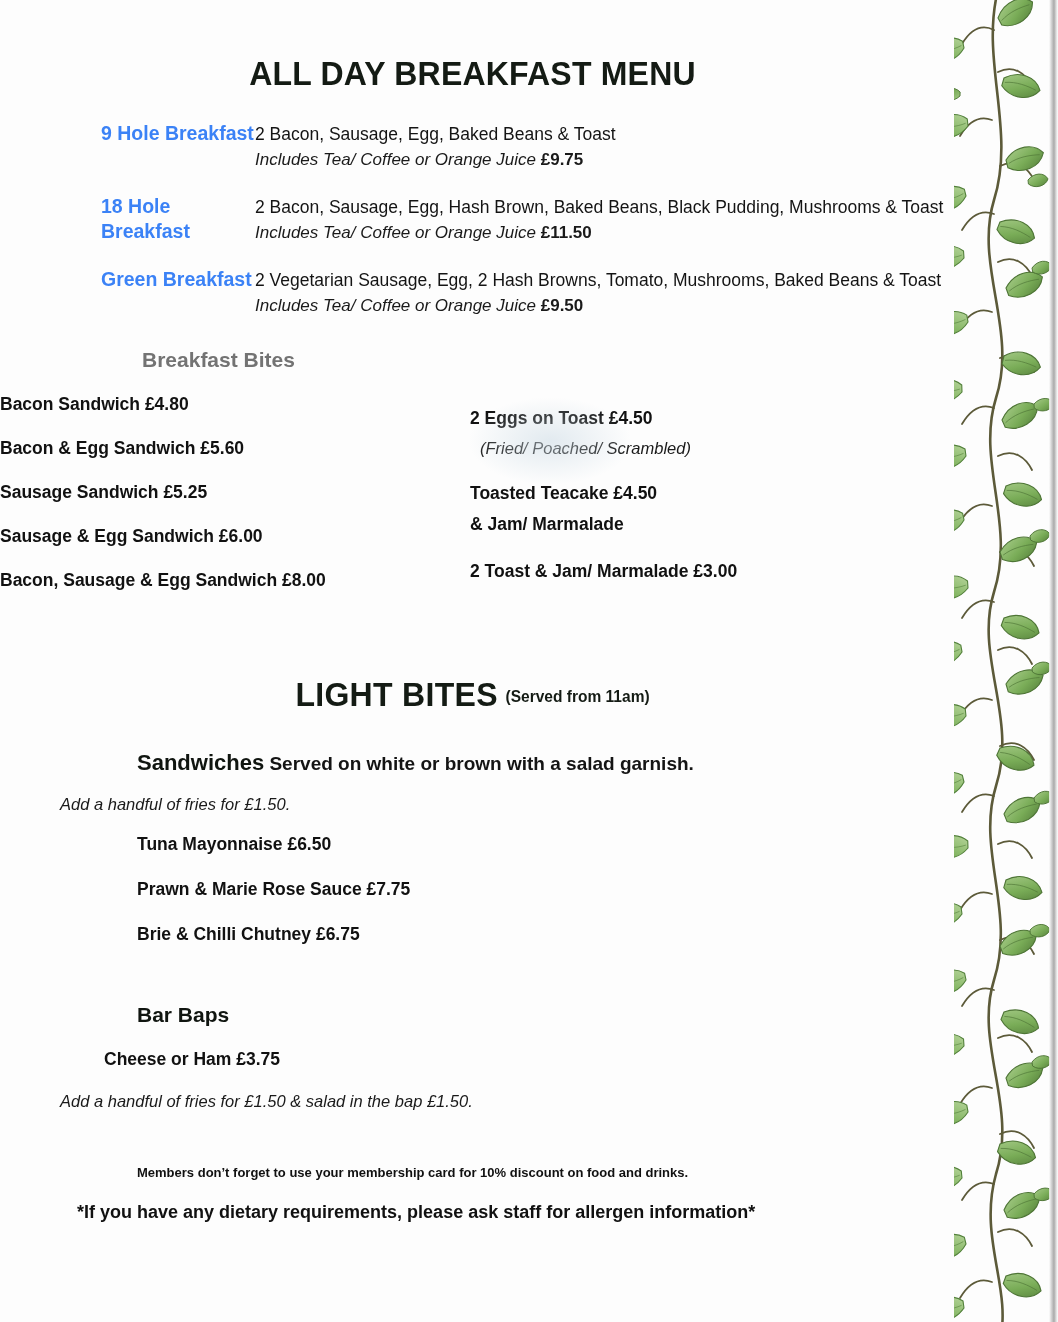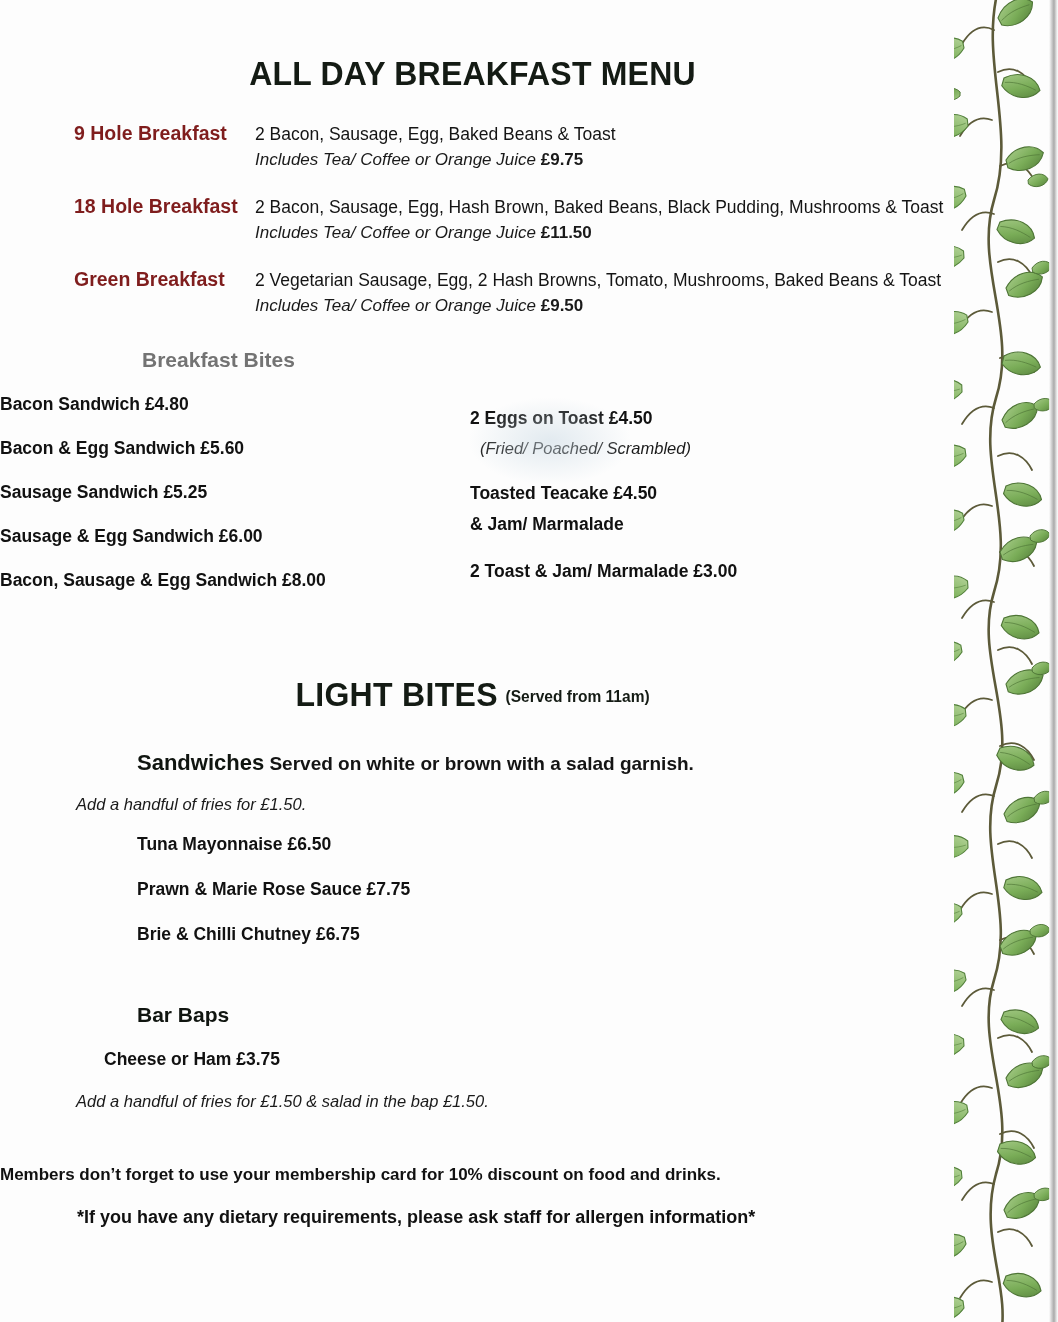--- a/index.html
+++ b/index.html
@@ -41,23 +41,23 @@
     color:#141b14;
     margin:0;
     padding-top:55px;
     transform:scaleX(.97);
   }
 
   .combos{margin-top:28px;}
   .combo-row{display:flex;align-items:flex-start;margin-bottom:21px;}
   .combo-name{
     width:255px;flex:0 0 255px;
-    padding-left:74px;
+    padding-left:101px;
     box-sizing:border-box;
-    font-size:19.5px;font-weight:700;color:#7f1d1d;
+    font-size:19.5px;font-weight:700;color:#3b82f6;
     line-height:1.28;
   }
   .combo-desc{flex:1;font-size:17.5px;line-height:1.5;color:#141414;}
   .combo-desc .inc{
     display:block;
     font-style:italic;
     font-size:17px;
     color:#1a1a1a;
   }
   .combo-desc .inc .price{font-style:normal;font-weight:700;}
@@ -98,21 +98,21 @@
 
   .sandwich-head{
     padding-left:137px;
     margin-top:36px;
     line-height:1.2;
   }
   .sandwich-head .lead{font-size:22px;font-weight:700;color:#101510;}
   .sandwich-head .rest{font-size:19px;font-weight:700;color:#141414;}
 
   .italic-note{
-    padding-left:76px;
+    padding-left:60px;
     font-size:16.5px;font-style:italic;color:#1a1a1a;
     margin-top:18px;margin-bottom:20px;
   }
   .sand-item{
     padding-left:137px;
     font-size:17.5px;font-weight:700;color:#111;
     margin-bottom:24px;line-height:1.2;
   }
 
   .barbaps-title{
@@ -120,21 +120,22 @@
     font-size:21px;font-weight:700;color:#101510;
     margin-top:58px;margin-bottom:22px;
   }
   .barbaps-item{
     padding-left:104px;
     font-size:17.5px;font-weight:700;color:#111;
     margin-bottom:22px;line-height:1.2;
   }
 
   .footer-note{
-    font-size:17px;font-weight:700;color:#111;
+    padding-left:137px;
+    font-size:13px;font-weight:700;color:#111;
     margin-top:54px;line-height:1.2;
   }
   .footer-note2{
     padding-left:77px;
     font-size:18px;font-weight:700;color:#111;
     margin-top:22px;line-height:1.2;
   }
 </style>
 </head>
 <body>

